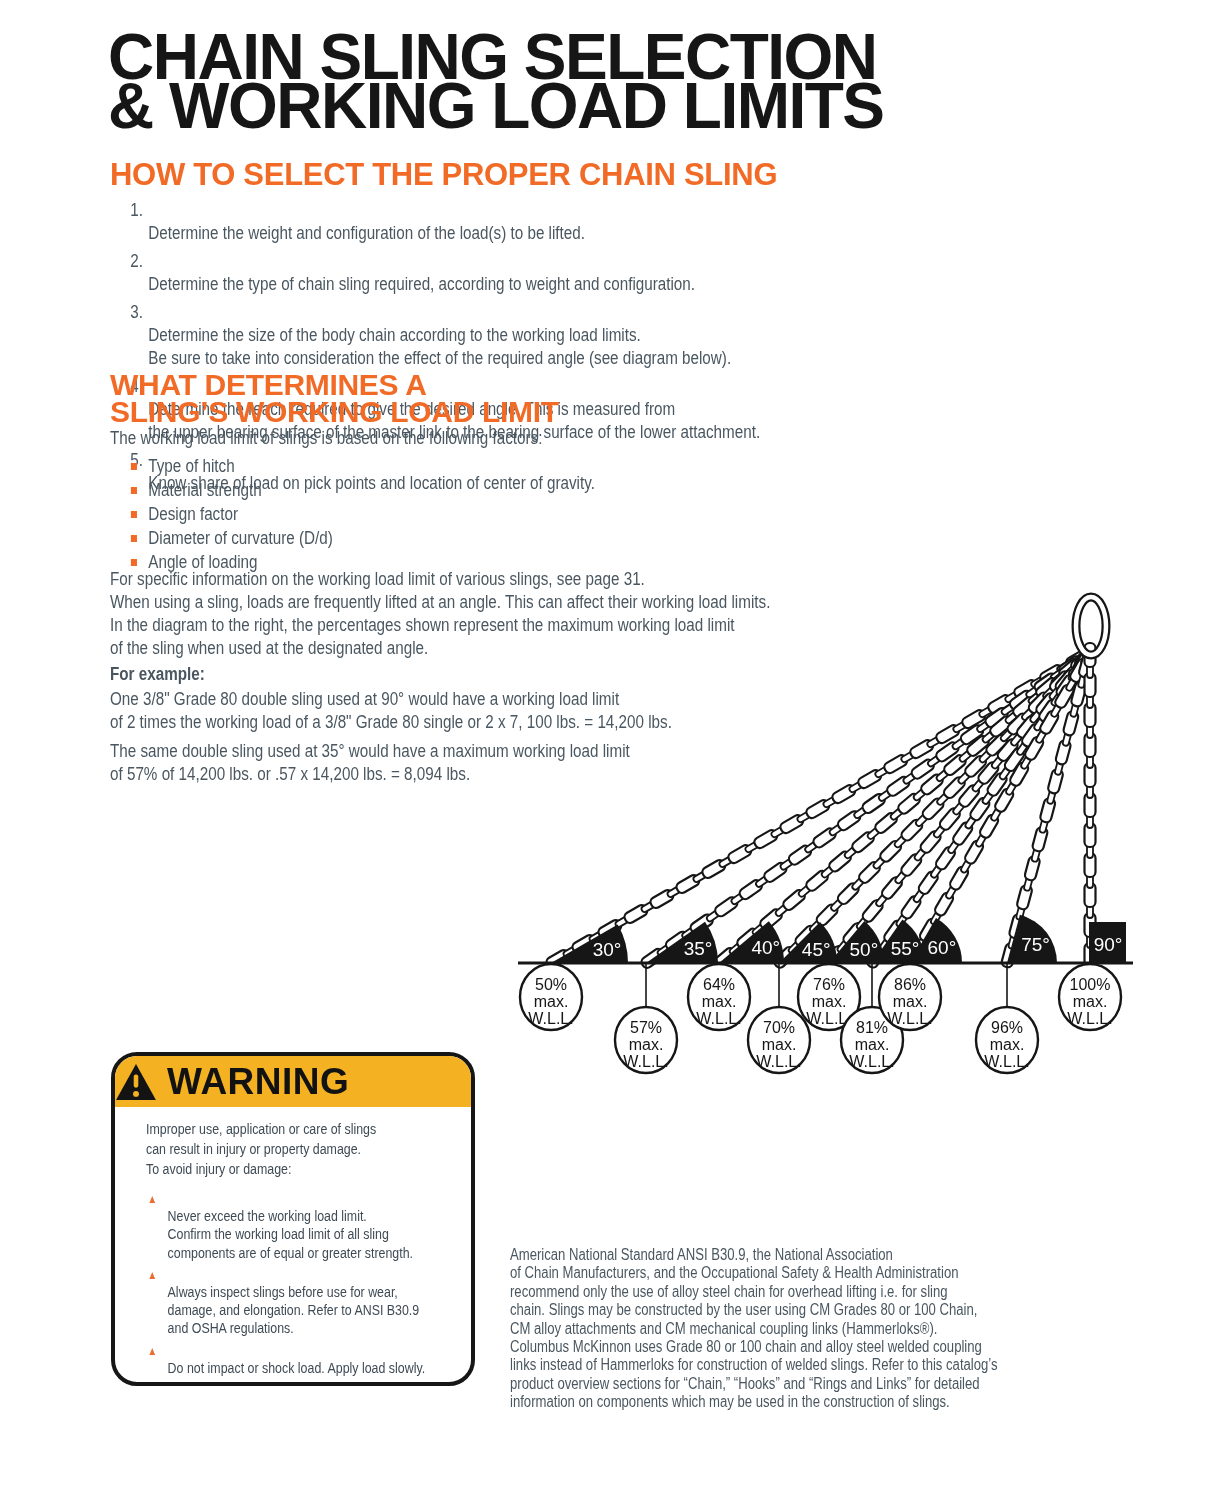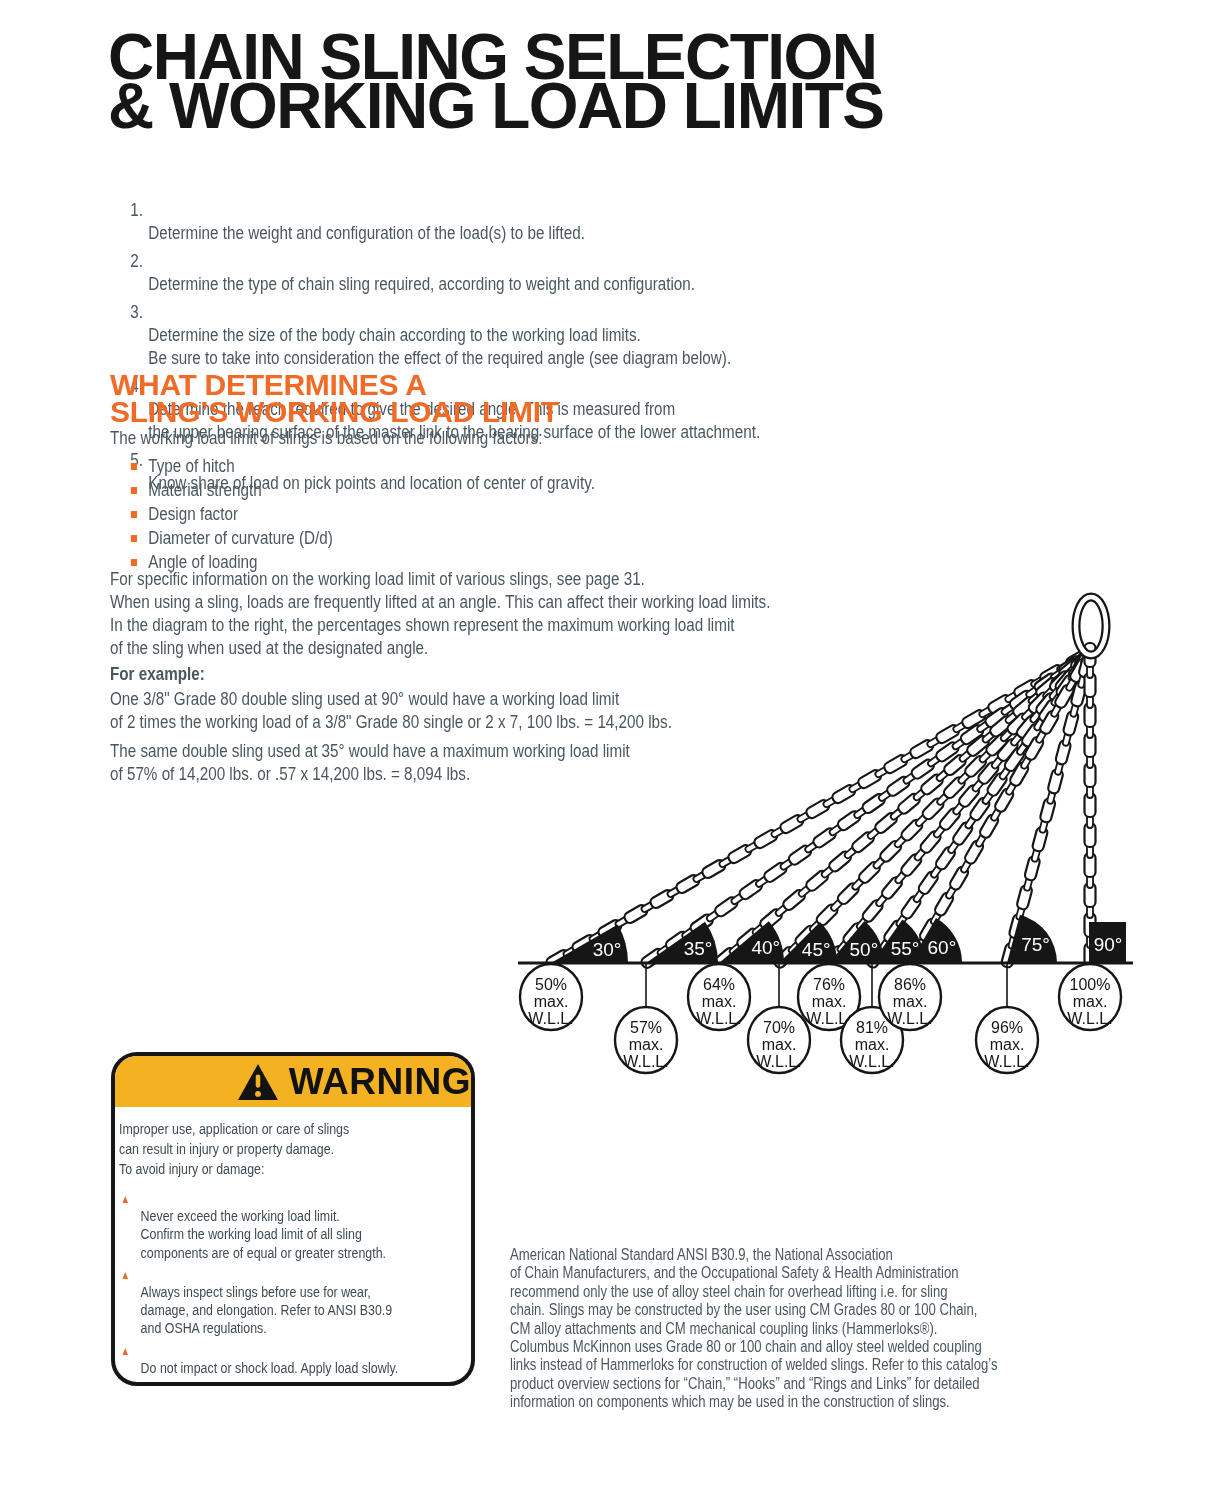--- a/index.html
+++ b/index.html
@@ -31,42 +31,43 @@
   #para2{top:740px;font-size:17.5px;line-height:23px;}
 
   
   #sling-diagram{position:absolute;left:498px;top:583px;width:652px;height:500px;}
 
   
   .warning{position:absolute;left:111px;top:1052px;width:364px;height:334px;
            box-sizing:border-box;border:4px solid #161616;border-radius:26px;
            background:#fff;overflow:hidden;}
   .warn-head{height:51px;background:#f4b223;display:flex;align-items:center;
-             justify-content:flex-end;gap:10px;}
+             justify-content:flex-start;gap:10px;}
   .warn-title{font-size:37px;font-weight:bold;color:#121212;letter-spacing:0.5px;}
-  .warn-body{padding:12px 0 0 4px;}
+  .warn-body{padding:12px 0 0 31px;}
   .warn-inner{width:392px;transform:scaleX(0.80);transform-origin:0 0;color:#3e4a54;}
   .warn-intro{font-size:15.5px;line-height:20px;white-space:pre-line;margin-bottom:10px;}
   .wb{position:relative;padding-left:27px;margin-bottom:3px;font-size:15.5px;
       line-height:18.2px;white-space:pre-line;}
   .wb .tri{position:absolute;left:2px;top:1px;color:#ec6b33;font-size:12px;}
 
   
   #footer-para{position:absolute;left:510px;top:1246px;width:740px;font-size:16px;
                line-height:18.4px;white-space:pre-line;transform:scaleX(0.82);
                transform-origin:0 0;}
 </style>
 </head>
 <body>
 
 <div class="page">
 
   <div class="title">CHAIN SLING SELECTION
 &amp; WORKING LOAD LIMITS</div>
 
+  <div id="h1" class="h-orange">HOW TO SELECT THE PROPER CHAIN SLING</div>
 
   <div id="body-col">
     <div class="steps">
       <div class="step">
         <span class="num">1.</span><span>Determine the weight and configuration of the load(s) to be lifted.</span>
       </div>
       <div class="step">
         <span class="num">2.</span><span>Determine the type of chain sling required, according to weight and configuration.</span>
       </div>
       <div class="step">

